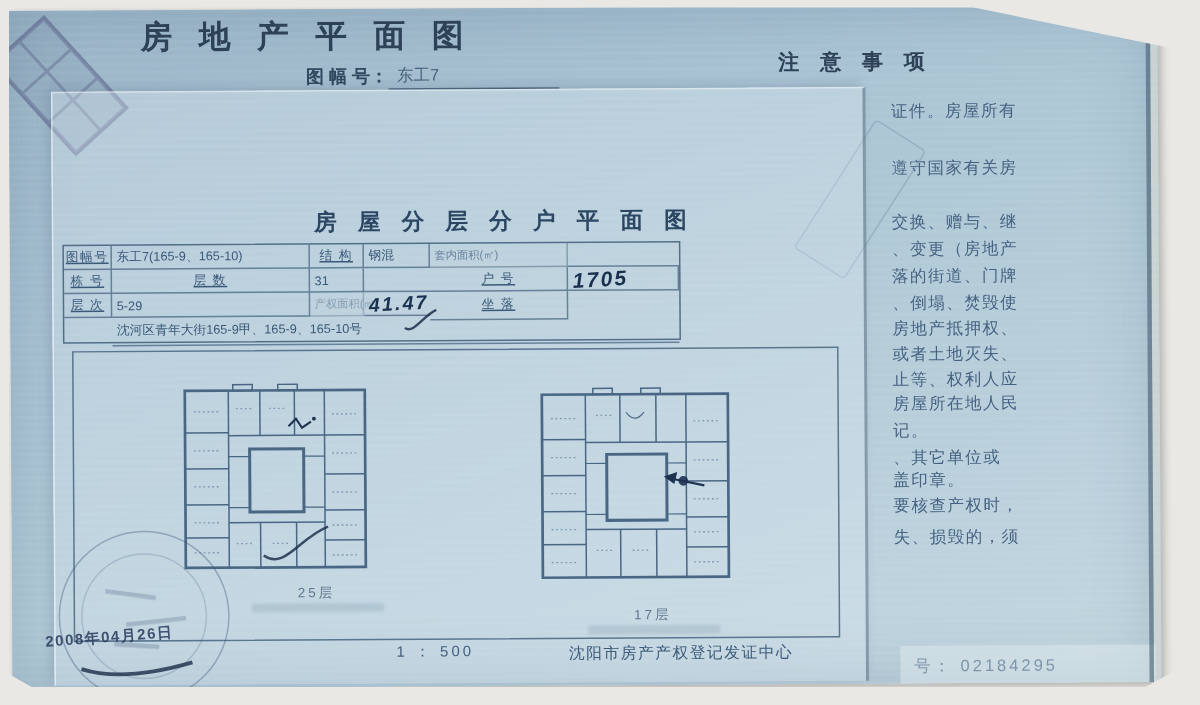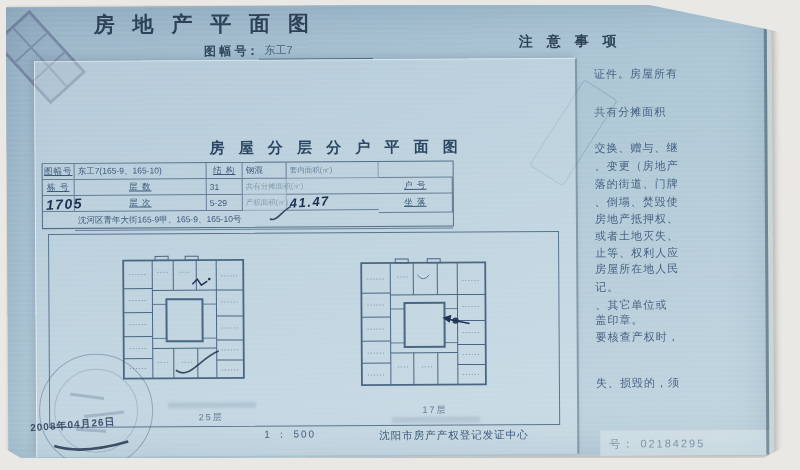--- a/index.html
+++ b/index.html
@@ -52,21 +52,21 @@
   .notice div:nth-child(5){top:173px;}
   .notice div:nth-child(6){top:191px;}
   .notice div:nth-child(7){top:208px;}
   .notice div:nth-child(8){top:225px;}
   .notice div:nth-child(9){top:242px;}
   .notice div:nth-child(10){top:258px;}
   .notice div:nth-child(11){top:276px;}
   .notice div:nth-child(12){top:294px;}
   .notice div:nth-child(13){top:309px;}
   .notice div:nth-child(14){top:326px;}
-  .notice div:nth-child(15){top:372px;}
+  .notice div:nth-child(15){top:347px;}
   .edge-stamp{
     position:absolute;left:547px;top:78px;width:38px;height:100px;
     border:1.5px solid rgba(100,125,155,.32);background:rgba(170,195,215,.14);
     transform:rotate(33deg);border-radius:3px;
   }
 
   
   .plan-sheet{
     position:absolute;left:28px;top:54px;width:540px;height:395px;
     background:rgba(229,240,246,.30);
@@ -97,21 +97,21 @@
   .hand{font-size:14px;color:#19304f;font-weight:700;font-style:italic;letter-spacing:1.5px;transform:rotate(-3deg);}
   .hand.small{font-size:13px;}
   .addr-squiggle{position:absolute;left:258px;top:197px;}
 
   
   .frame{position:absolute;left:41px;top:227px;width:509px;height:192px;border:1.5px solid rgba(62,92,122,.8);}
   .plan{position:absolute;}
   .plan.left{left:112px;top:246px;}
   .plan.right{left:350px;top:250px;}
   .caption{position:absolute;font-size:9px;color:rgba(70,95,120,.8);letter-spacing:2px;text-align:center;width:70px;}
-  .caption.left{left:168px;top:383px;margin-top:22px;}
+  .caption.left{left:168px;top:383px;}
   .caption.right{left:392px;top:399px;}
   .smudge{position:absolute;height:6px;background:rgba(90,115,140,.18);filter:blur(1px);}
   .smudge.left{left:160px;top:396px;width:88px;}
   .smudge.right{left:384px;top:412px;width:88px;}
 
   
   .round-stamp{
     position:absolute;left:31px;top:347px;width:112px;height:112px;border-radius:50%;
     border:1.6px solid rgba(62,85,120,.38);
   }
@@ -143,21 +143,21 @@
       <div></div>
   </div>
   <div class="page-title">房 地 产 平 面 图</div>
   <div class="sheet-no">
     <span>图 幅 号：</span><span class="ul">东工7</span>
   </div>
   <div class="notice-title">注 意 事 项</div>
 
   <div class="notice">
     <div>证件。房屋所有</div>
-    <div>共有分摊面积</div>
+    <div>遵守国家有关房</div>
     <div>交换、赠与、继</div>
     <div>、变更（房地产</div>
     <div>落的街道、门牌</div>
     <div>、倒塌、焚毁使</div>
     <div>房地产抵押权、</div>
     <div>或者土地灭失、</div>
     <div>止等、权利人应</div>
     <div>房屋所在地人民</div>
     <div>记。</div>
     <div>、其它单位或</div>
@@ -175,21 +175,20 @@
     <div class="c lbl">图幅号</div>
     <div class="c">东工7(165-9、165-10)</div>
     <div class="c lbl">结 构</div>
     <div class="c">钢混</div>
     <div class="c c5 semi">套内面积(㎡)</div>
     <div class="c last"></div>
 
     <div class="c lbl">栋 号</div>
     <div class="c lbl">层 数</div>
     <div class="c">31</div>
-    <div class="c c5 faint">共有分摊面积(㎡)</div>
     <div class="c last"></div>
 
     <div class="c lbl">户 号</div>
     <div class="c">
         <span class="hand">1705</span>
       </div>
     <div class="c lbl">层 次</div>
     <div class="c">5-29</div>
     <div class="c c5 faint">产权面积(㎡)</div>
     <div class="c last">

